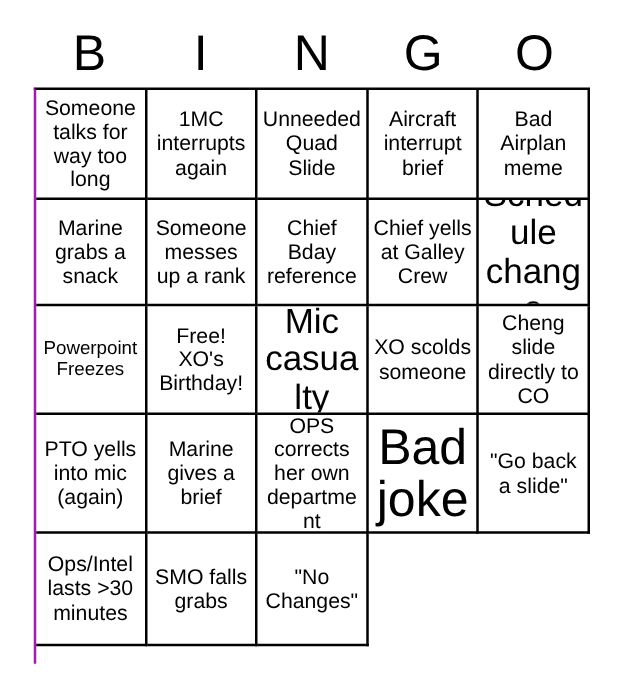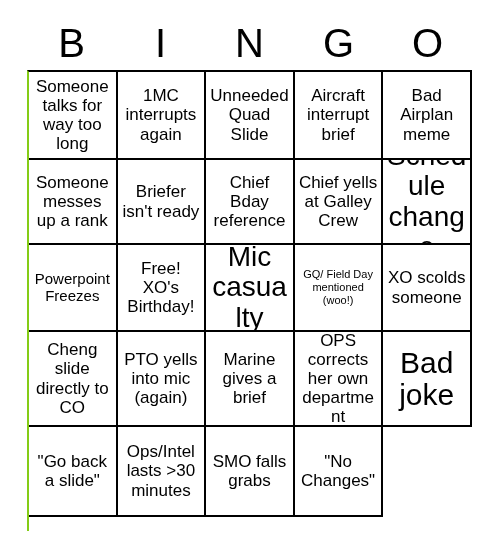--- a/index.html
+++ b/index.html
@@ -43,21 +43,21 @@
   .grid {
     position: absolute;
     left: 27px;
     top: 70px;
     width: 445px;
     height: 461px;
     display: grid;
     grid-template-columns: repeat(5, 1fr);
     grid-template-rows: 88px 85px 87px 95px 90px;
     border-top: 2px solid #000;
-    border-left: 2px solid #84cc16;
+    border-left: 2px solid #a21caf;
     box-sizing: border-box;
   }
   .cell {
     border-right: 2px solid #000;
     border-bottom: 2px solid #000;
     box-sizing: border-box;
     display: flex;
     align-items: center;
     justify-content: center;
     text-align: center;
@@ -65,21 +65,21 @@
     overflow: hidden;
   }
   .cell-text {
     display: block;
     width: 100%;
     line-height: 1.12;
     font-weight: 400;
     word-wrap: break-word;
   }
   
-  .sz-xl  { font-size: 30px; line-height: 1.05; }
+  .sz-xl  { font-size: 40px; line-height: 1.05; }
   .sz-lg  { font-size: 28px; line-height: 1.08; }
   .sz-md  { font-size: 17px; }
   .sz-sm  { font-size: 15px; }
   .sz-xs  { font-size: 11px; line-height: 1.18; }
 </style>
 </head>
 <body>
 
 <div class="card">
 
@@ -103,46 +103,43 @@
       <span class="cell-text sz-md">Unneeded Quad Slide</span>
     </div>
     <div class="cell">
       <span class="cell-text sz-md">Aircraft interrupt brief</span>
     </div>
     <div class="cell">
       <span class="cell-text sz-md">Bad Airplan meme</span>
     </div>
 
     <div class="cell">
-      <span class="cell-text sz-md">Someone messes up a rank</span>
+      <span class="cell-text sz-md">Marine grabs a snack</span>
     </div>
     <div class="cell">
-      <span class="cell-text sz-md">Briefer isn't ready</span>
+      <span class="cell-text sz-md">Someone messes up a rank</span>
     </div>
     <div class="cell">
       <span class="cell-text sz-md">Chief Bday reference</span>
     </div>
     <div class="cell">
       <span class="cell-text sz-md">Chief yells at Galley Crew</span>
     </div>
 
     <div class="cell">
       <span class="cell-text sz-lg">Schedule change</span>
     </div>
     <div class="cell">
       <span class="cell-text sz-sm">Powerpoint Freezes</span>
     </div>
     <div class="cell">
       <span class="cell-text sz-md">Free! XO's Birthday!</span>
     </div>
     <div class="cell">
       <span class="cell-text sz-lg">Mic casualty</span>
-    </div>
-    <div class="cell">
-      <span class="cell-text sz-xs">GQ/ Field Day mentioned (woo!)</span>
     </div>
 
     <div class="cell">
       <span class="cell-text sz-md">XO scolds someone</span>
     </div>
     <div class="cell">
       <span class="cell-text sz-md">Cheng slide directly to CO</span>
     </div>
     <div class="cell">
       <span class="cell-text sz-md">PTO yells into mic (again)</span>

